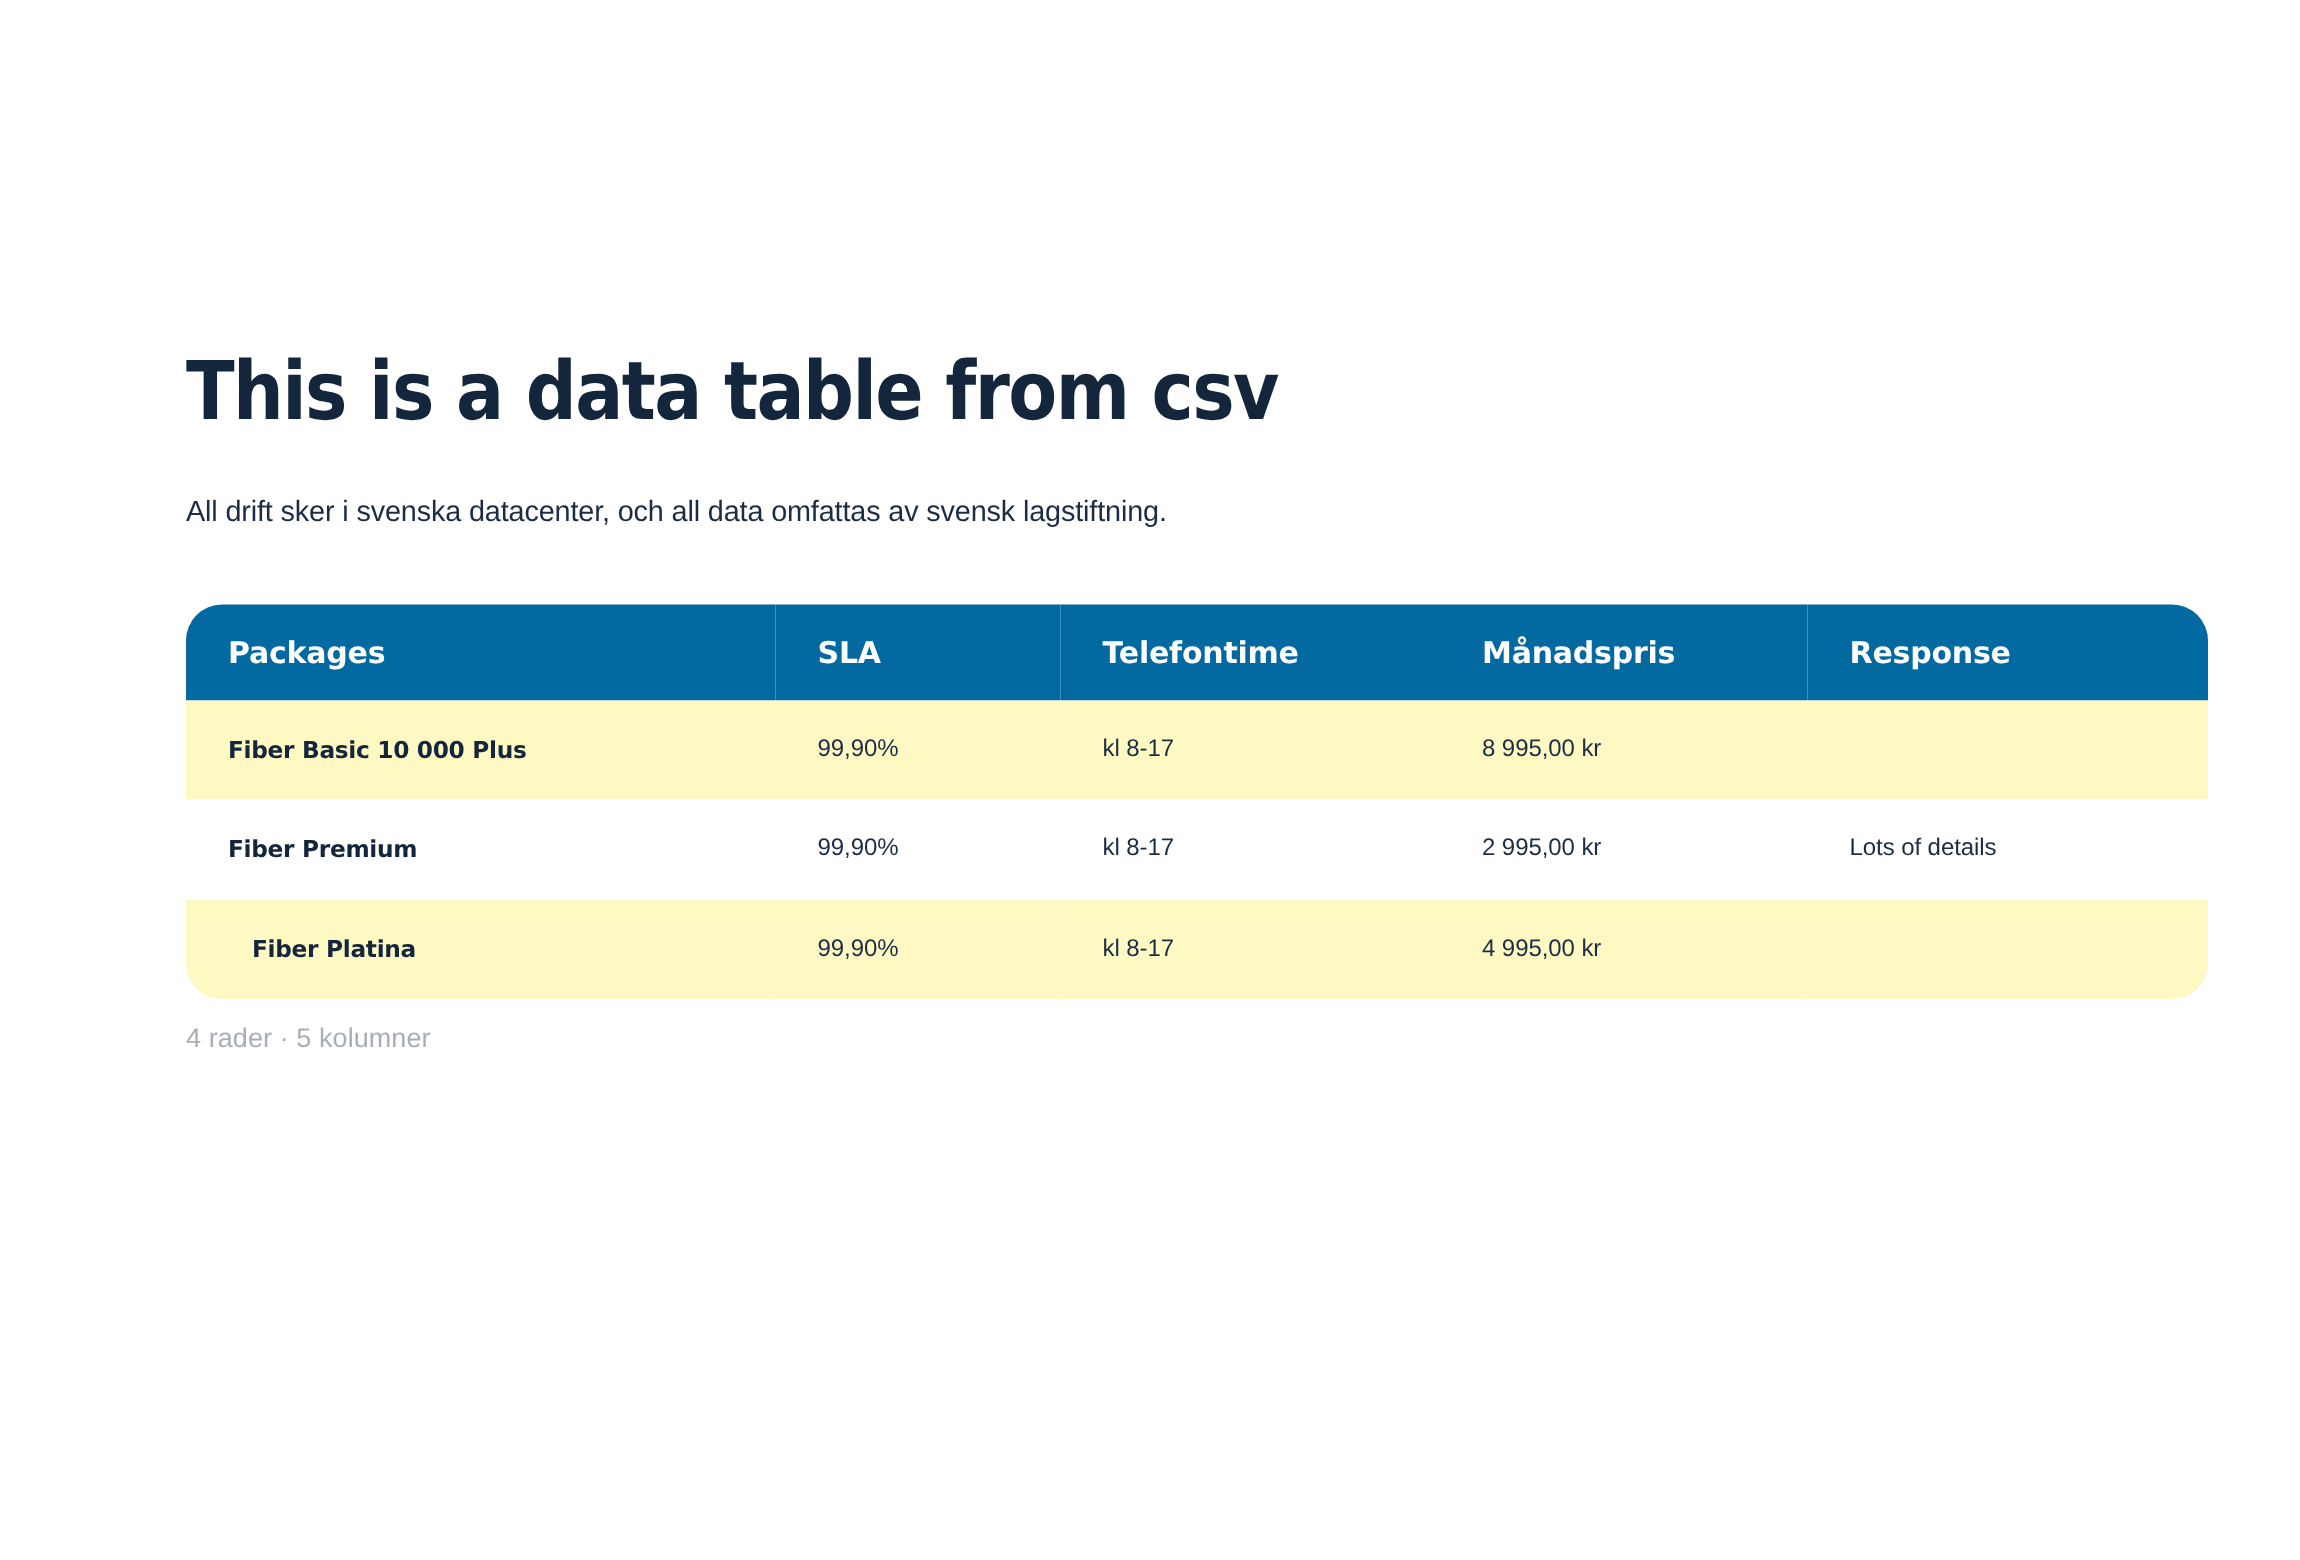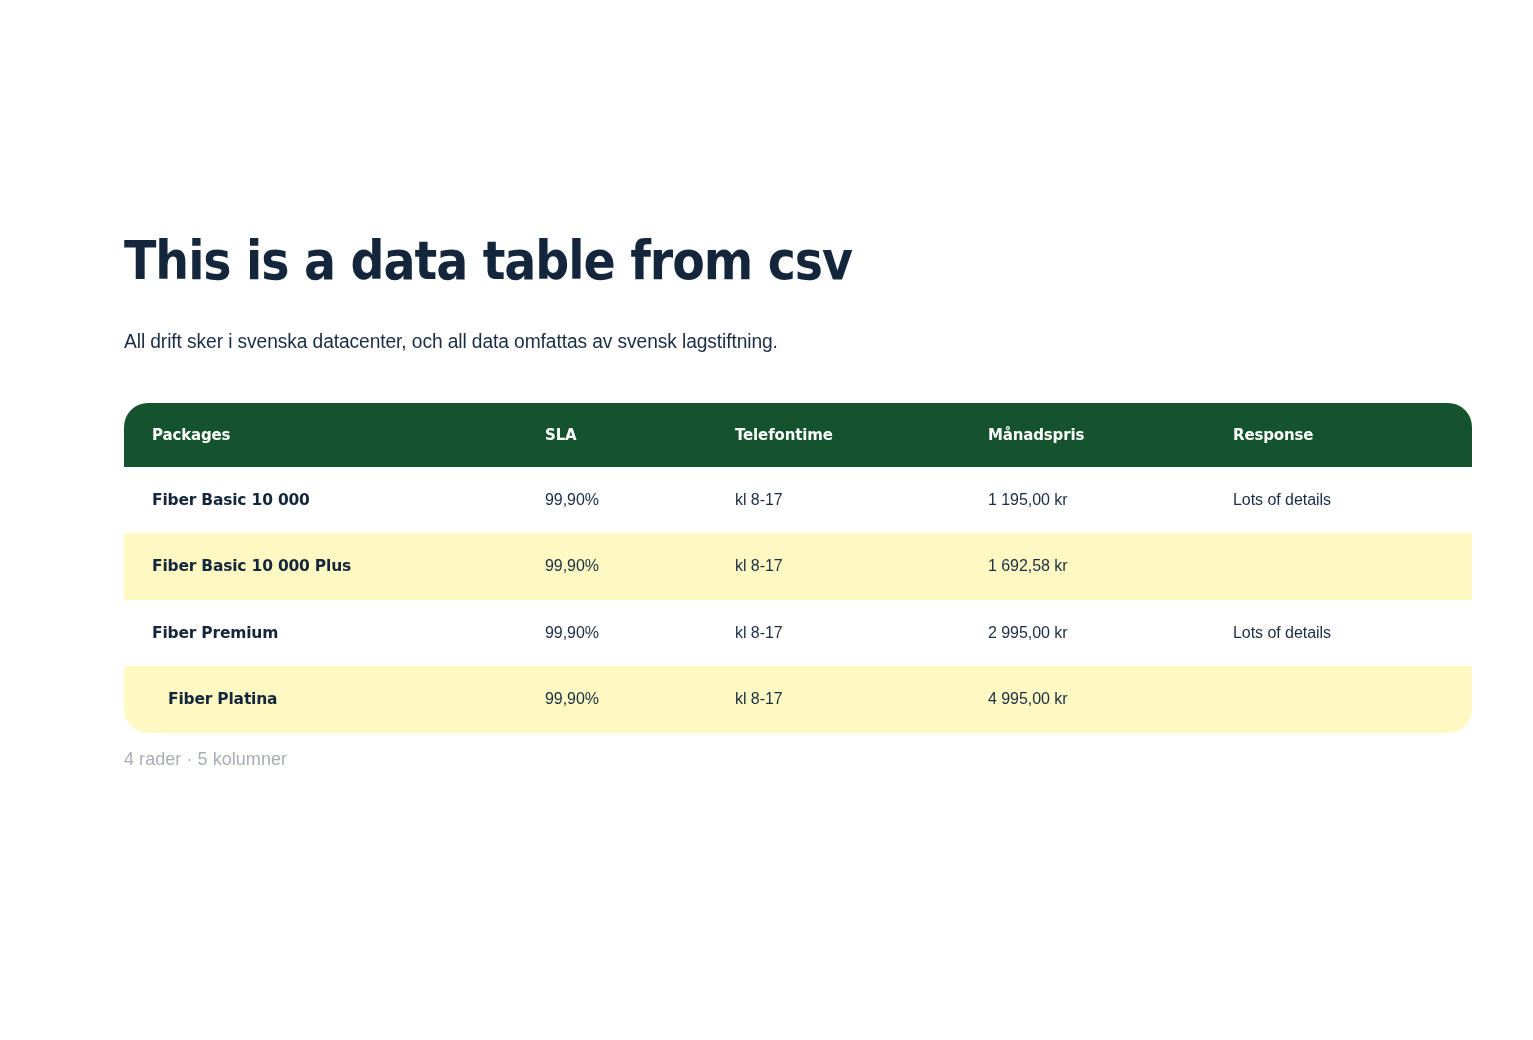--- a/index.html
+++ b/index.html
@@ -67,24 +67,24 @@
     table-layout: fixed;
   }
 
   .data-table col.c0 { width: 393px; }
   .data-table col.c1 { width: 190px; }
   .data-table col.c2 { width: 253px; }
   .data-table col.c3 { width: 245px; }
   .data-table col.c4 { width: 267px; }
 
   .data-table thead th {
-    background: #14532d;
+    background: #0369a1;
     color: #ffffff;
     font-family: "DejaVu Sans", sans-serif;
-    font-size: 15px;
+    font-size: 20px;
     font-weight: 700;
     letter-spacing: -0.15px;
     text-align: left;
     height: 64px;
     padding: 0 0 0 28px;
     vertical-align: middle;
     white-space: nowrap;
   }
   .data-table thead th:first-child {
     border-top-left-radius: 24px;
@@ -156,32 +156,25 @@
         <thead>
           <tr>
             <th>Packages</th>
             <th>SLA</th>
             <th>Telefontime</th>
             <th>Månadspris</th>
             <th>Response</th>
           </tr>
         </thead>
         <tbody>
-          <tr>
-            <td class="key-cell">Fiber Basic 10 000</td>
-            <td>99,90%</td>
-            <td>kl 8-17</td>
-            <td>1 195,00 kr</td>
-            <td>Lots of details</td>
-          </tr>
           <tr class="alt">
             <td class="key-cell">Fiber Basic 10 000 Plus</td>
             <td>99,90%</td>
             <td>kl 8-17</td>
-            <td>1 692,58 kr</td>
+            <td>8 995,00 kr</td>
             <td></td>
           </tr>
           <tr>
             <td class="key-cell">Fiber Premium</td>
             <td>99,90%</td>
             <td>kl 8-17</td>
             <td>2 995,00 kr</td>
             <td>Lots of details</td>
           </tr>
           <tr class="alt">

